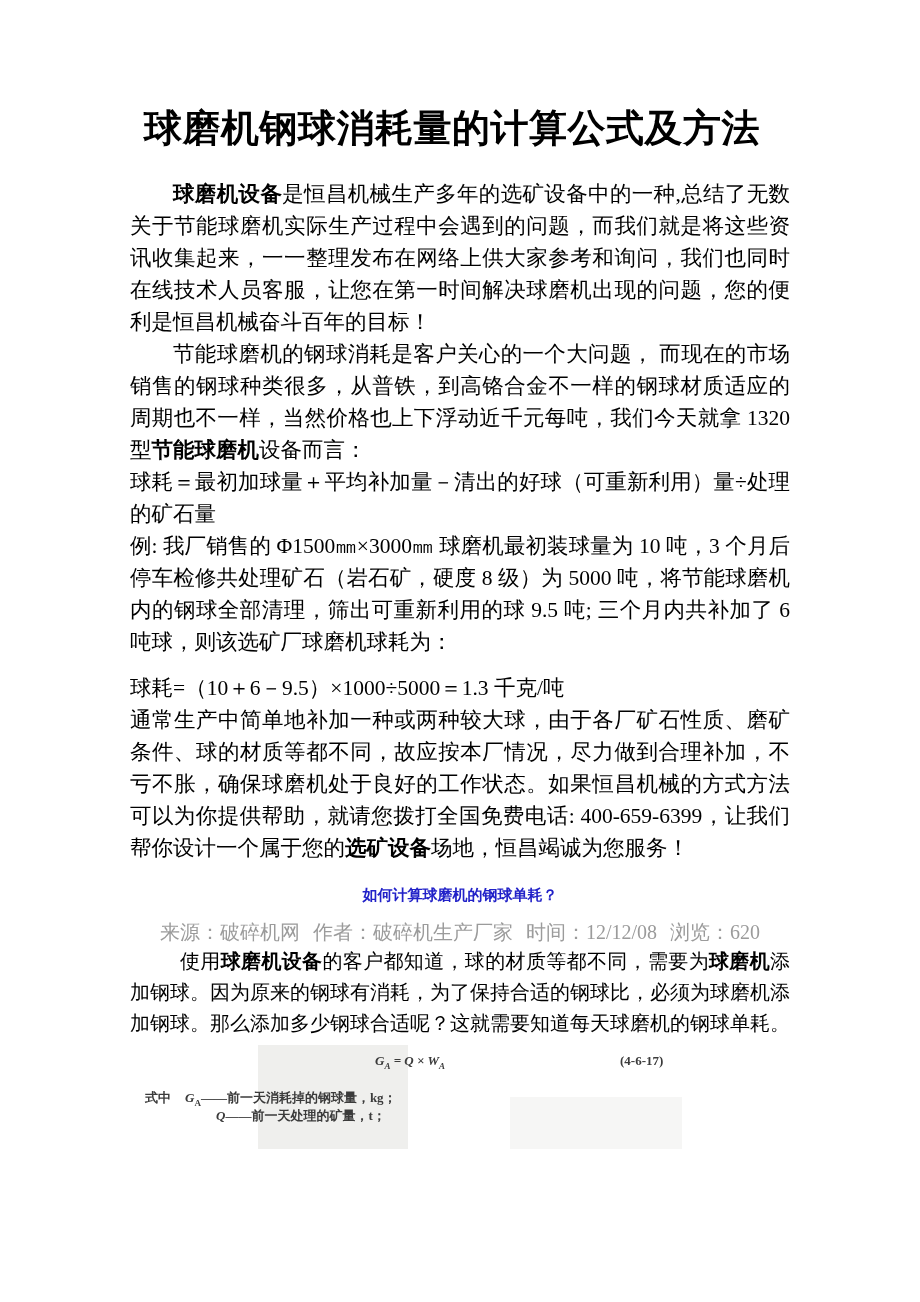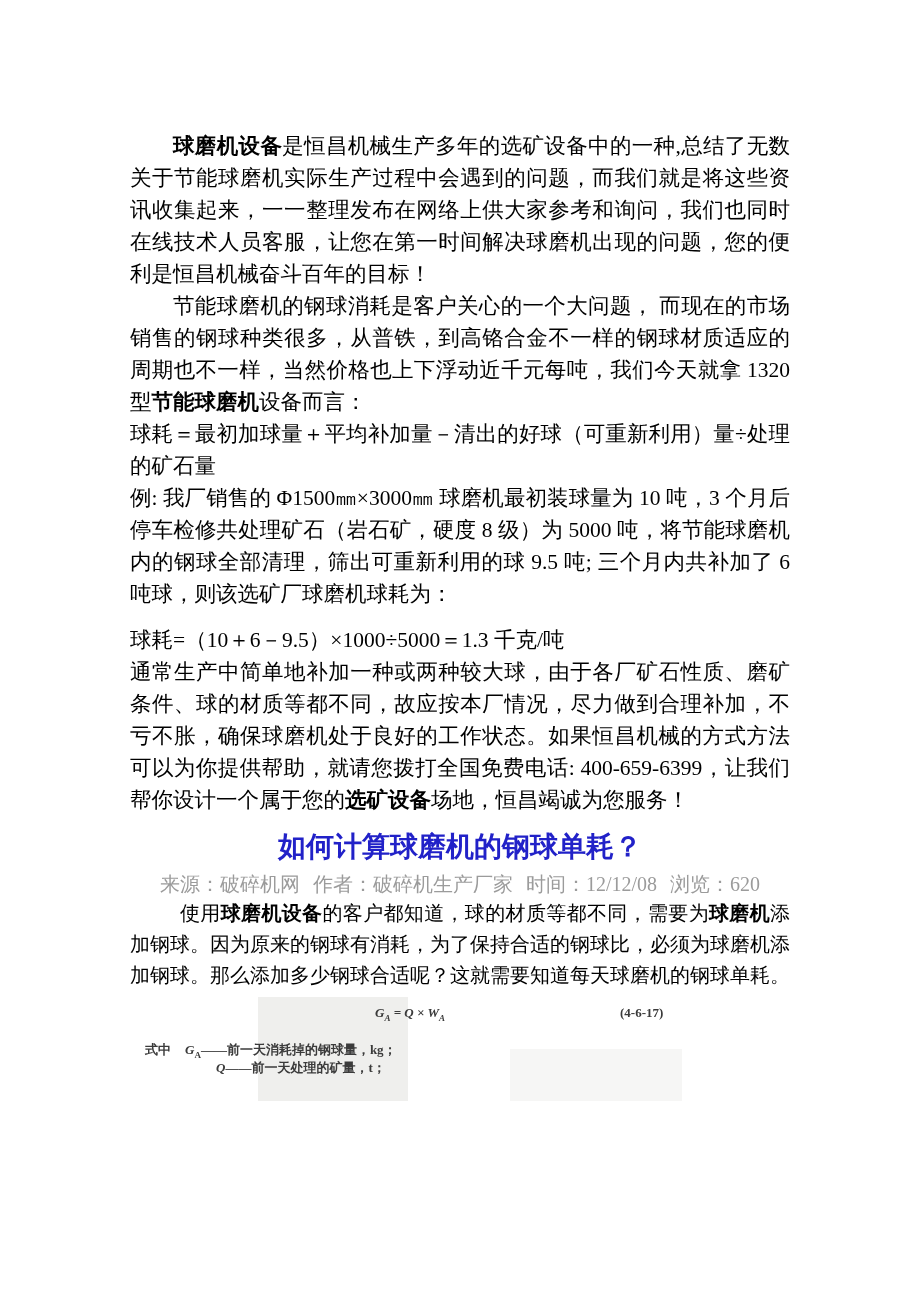--- a/index.html
+++ b/index.html
@@ -15,21 +15,21 @@
   }
   p{margin:0;}
   .s1{font-size:21.5px;line-height:32px;text-align:justify;}
   .s2{font-size:20px;line-height:31px;text-align:justify;}
   .first-para{margin-top:26px;}
   .indent2{text-indent:2em;}
   .indent25{text-indent:2.5em;}
   .indent33{text-indent:3.3em;}
   .gap-before{margin-top:14px;}
   .section2-heading{
-    font-size:28px;line-height:26px;font-weight:bold;text-align:center;
+    font-size:15px;line-height:26px;font-weight:bold;text-align:center;
     color:#2121c8;margin-top:18px;
   }
   .meta-line{
     font-size:20px;line-height:20px;text-align:center;color:#9b9b9b;
     margin-top:14px;
   }
   .meta-line .meta-pair{margin:0 4px;white-space:nowrap;}
   .subheading{font-size:16.5px;line-height:22px;font-weight:bold;margin-top:12px;}
   .para-p7{margin-top:4px;}
   
@@ -46,20 +46,21 @@
   .fig-row2{position:absolute;top:62px;left:78px;font-weight:bold;}
   .fig-sym{font-style:italic;}
   sub{font-size:9px;line-height:0;}
   b{font-weight:bold;}
 </style>
 </head>
 <body>
 
 <div class="page">
 
+  <h1 class="title">球磨机钢球消耗量的计算公式及方法</h1>
 
   <p class="s1 indent2 first-para"><b>球磨机设备</b><span>是恒昌机械生产多年的选矿设备中的一种,总结了无数关于节能球磨机实际生产过程中会遇到的问题，而我们就是将这些资讯收集起来，一一整理发布在网络上供大家参考和询问，我们也同时在线技术人员客服，让您在第一时间解决球磨机出现的问题，您的便利是恒昌机械奋斗百年的目标！</span></p>
 
   <p class="s1 indent2"><span>节能球磨机的钢球消耗是客户关心的一个大问题， 而现在的市场销售的钢球种类很多，从普铁，到高铬合金不一样的钢球材质适应的周期也不一样，当然价格也上下浮动近千元每吨，我们今天就拿 1320 型</span><b>节能球磨机</b><span>设备而言：</span></p>
 
   <p class="s1">球耗＝最初加球量＋平均补加量－清出的好球（可重新利用）量÷处理的矿石量</p>
 
   <p class="s1">例: 我厂销售的 Φ1500㎜×3000㎜ 球磨机最初装球量为 10 吨，3 个月后停车检修共处理矿石（岩石矿，硬度 8 级）为 5000 吨，将节能球磨机内的钢球全部清理，筛出可重新利用的球 9.5 吨; 三个月内共补加了 6 吨球，则该选矿厂球磨机球耗为：</p>
 
   <p class="s1 gap-before">球耗=（10＋6－9.5）×1000÷5000＝1.3 千克/吨</p>

